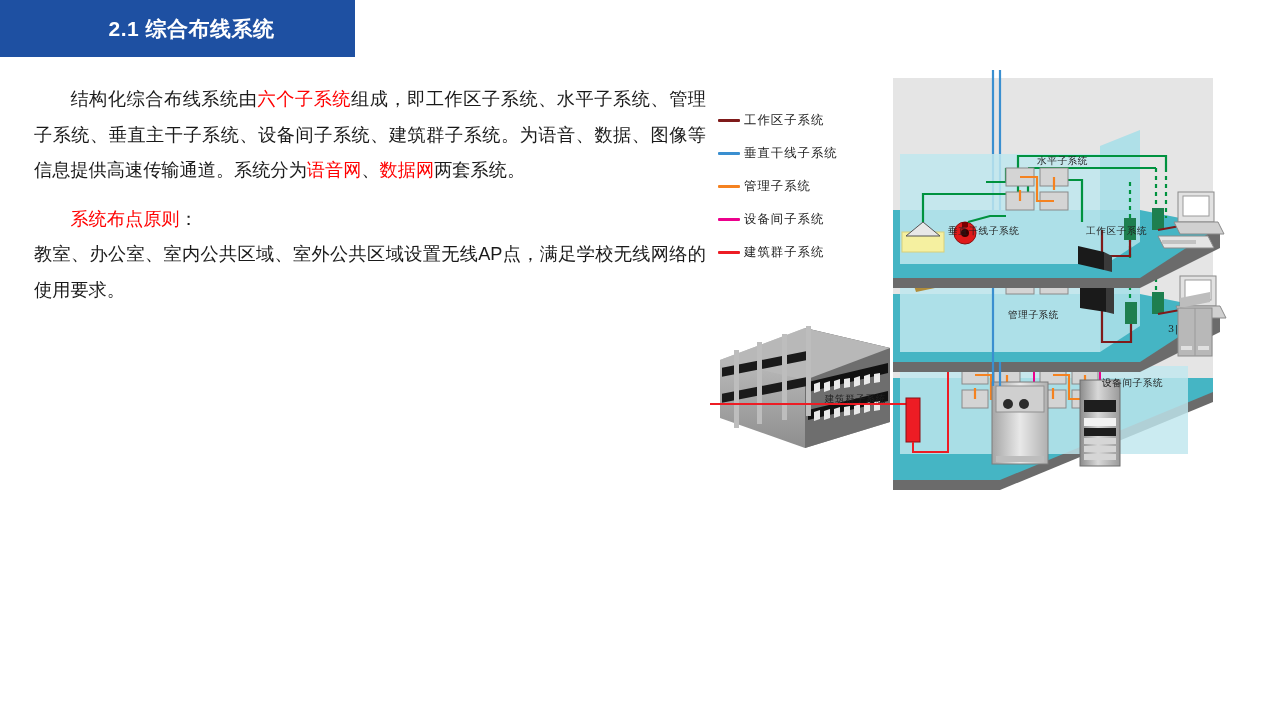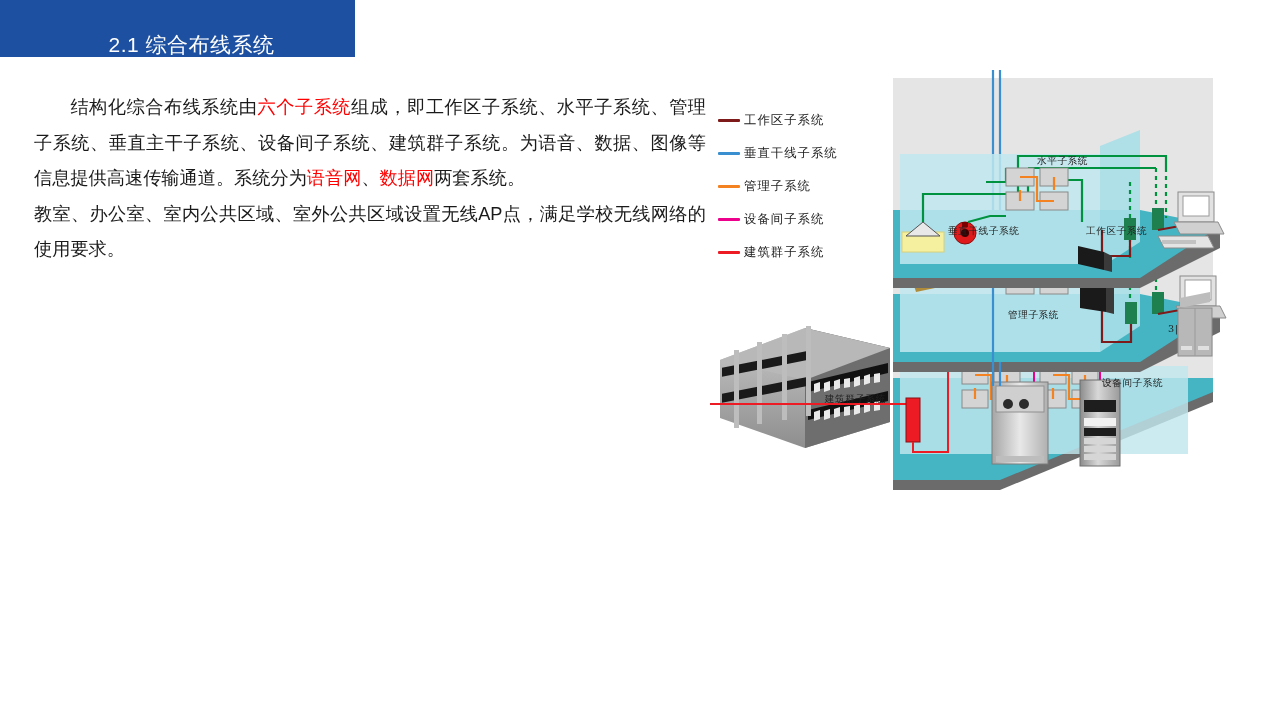--- a/index.html
+++ b/index.html
@@ -9,34 +9,34 @@
     -webkit-font-smoothing:antialiased;
   }
   .slide{position:relative;width:1280px;height:720px;}
 
   
   .header-bar{
     position:absolute;left:0;top:0;width:355px;height:57px;
     background:#1E50A2;
   }
   .header-title{
-    position:absolute;left:0;top:16px;width:355px;height:57px;
+    position:absolute;left:0;top:0;width:355px;height:57px;
     display:flex;align-items:center;justify-content:center;
-    color:#ffffff;font-size:21px;font-weight:normal;letter-spacing:.5px;
+    color:#ffffff;font-size:21px;font-weight:bold;letter-spacing:.5px;
     padding-left:28px;box-sizing:border-box;
   }
 
   
   .body-text{
     position:absolute;left:34px;top:82px;width:672px;
     font-size:18.2px;line-height:35.6px;color:#1a1a1a;
     text-align:justify;text-justify:inter-ideograph;
   }
   .para{margin:0 0 0 0;}
-  .para.indent{text-indent:2em;margin-top:8px;}
+  .para.indent{text-indent:2em;}
   .para.gap{margin-top:13px;}
   .rd{color:#FF0000;}
 
   
   .legend{
     position:absolute;left:718px;top:104px;width:170px;
   }
   .legend-row{
     display:flex;align-items:center;height:33px;
   }
@@ -63,20 +63,21 @@
 
 <div class="slide">
 
   <div class="header-bar" style="background: rgb(30, 80, 162);"></div>
   <div class="header-title">2.1 综合布线系统</div>
 
   <div class="body-text">
 
     <p class="para indent"><span>结构化综合布线系统由</span><span class="rd">六个子系统</span><span>组成，即工作区子系统、水平子系统、管理子系统、垂直主干子系统、设备间子系统、建筑群子系统。为语音、数据、图像等信息提供高速传输通道。系统分为</span><span class="rd">语音网</span><span>、</span><span class="rd">数据网</span><span>两套系统。</span></p>
 
+    <p class="para indent gap"><span class="rd">系统布点原则</span><span>：</span></p>
 
 
 
 
 
     <p class="para"><span>教室、办公室、室内公共区域、室外公共区域设置无线AP点，满足学校无线网络的使用要求。</span></p>
   </div>
 
   <div class="legend">
     <div class="legend-row">

